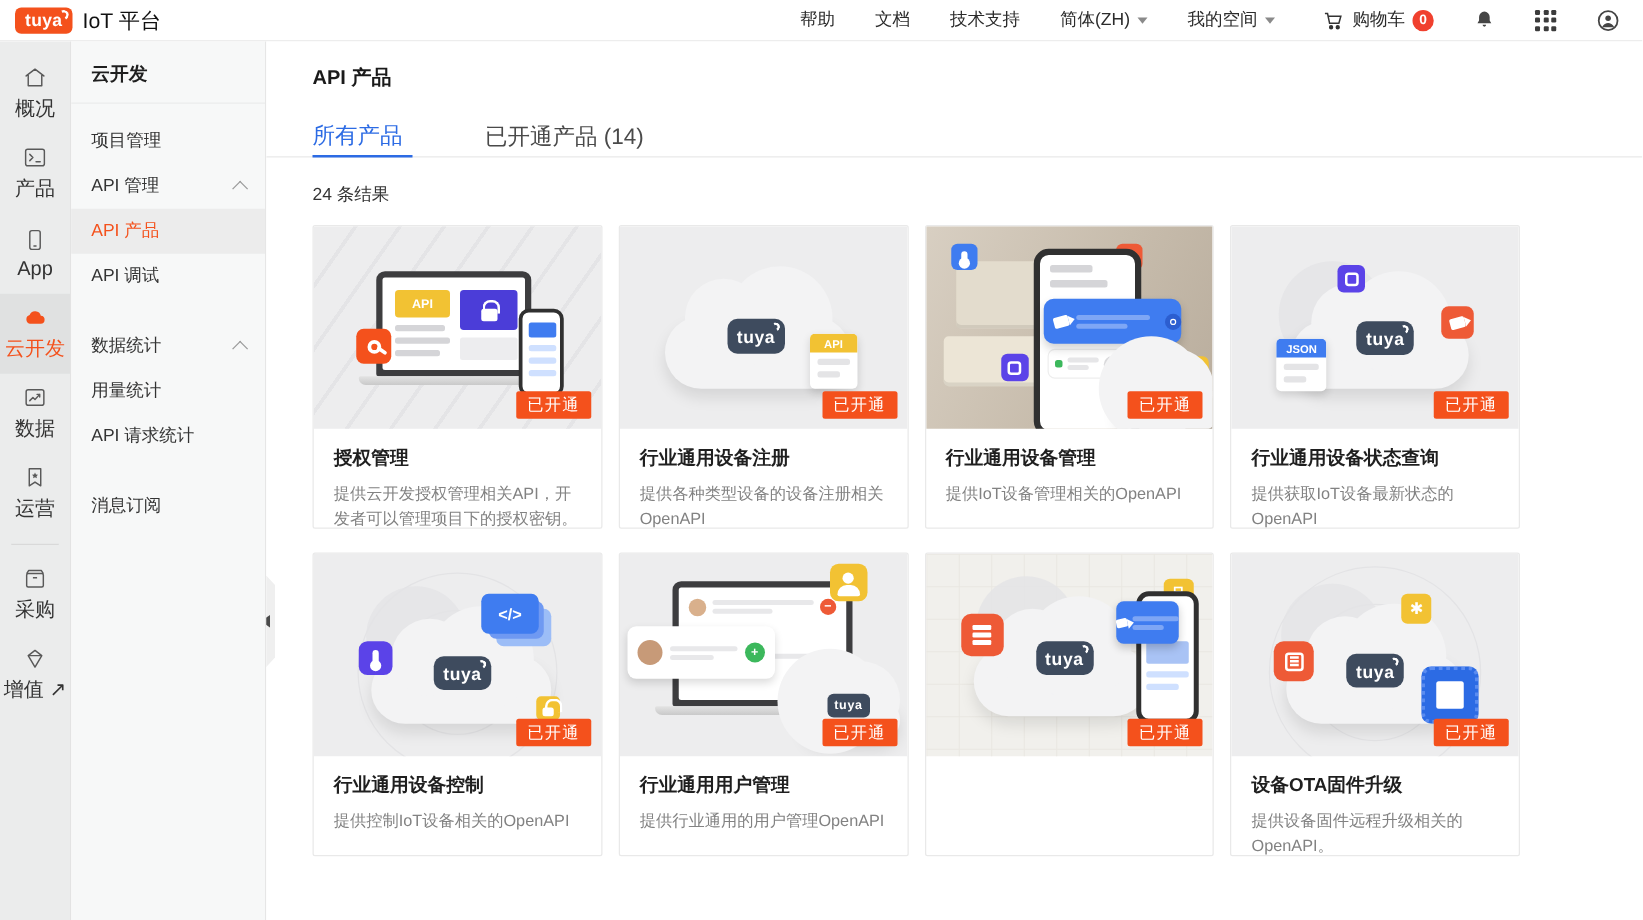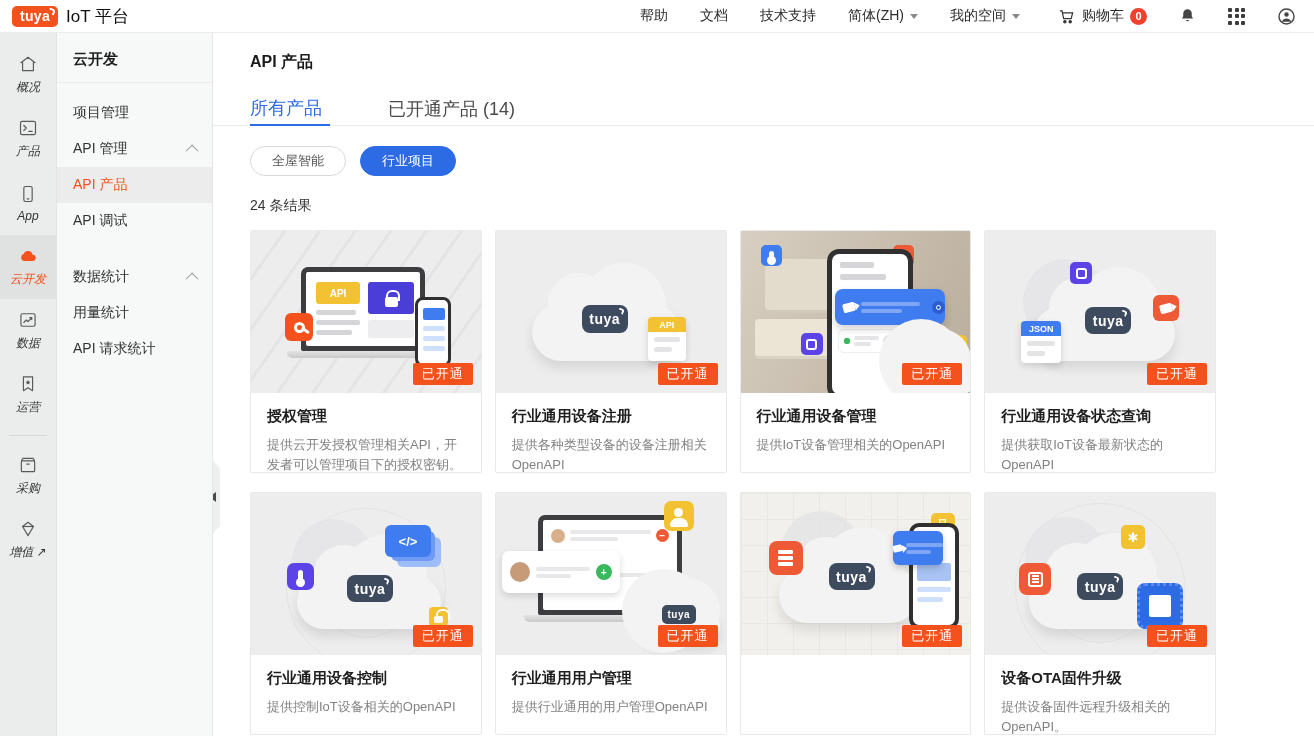--- a/index.html
+++ b/index.html
@@ -28,21 +28,21 @@
   .grid-icon { display:grid; grid-template-columns:repeat(3,4px); gap:2.5px; }
   .grid-icon i { width:4px; height:4px; background:#3c3c3c; border-radius:1px; }
 
   
   .shell { display:flex; height:703px; }
 
   
   .rail { width:57px; background:#ebecec; border-right:1px solid #e3e3e3;
     display:flex; flex-direction:column; align-items:stretch; padding-top:10px; flex:none; }
   .rail-item { height:64px; display:flex; flex-direction:column; align-items:center;
-    justify-content:center; gap:5px; font-size:12px; color:#333; cursor:pointer;font-style:italic; }
+    justify-content:center; gap:5px; font-size:16px; color:#333; cursor:pointer; }
   .rail-item svg { display:block; }
   .rail-item.active { background:#e0e1e1; color:#f4511c; }
   .rail-divider { height:1px; background:#d9d9d9; margin:8px 9px; }
 
   
   .subnav { width:156px; background:#f7f8f8; border-right:1px solid #e6e6e6; flex:none; }
   .subnav-title { font-size:15px; font-weight:700; color:#1f1f1f; padding:17px 16px 13px;
     border-bottom:1px solid #ebebeb; }
   .subnav-group { padding-top:12px; }
   .subnav-item { display:flex; align-items:center; justify-content:space-between;
@@ -316,39 +316,38 @@
         <span>数据统计</span>
         <i class="chev-up"></i>
       </div>
       <div class="subnav-item">
         <span>用量统计</span>
       </div>
       <div class="subnav-item">
         <span>API 请求统计</span>
       </div>
       <div class="subnav-gap"></div>
+      <div class="subnav-item">
+        <span>消息订阅</span>
+      </div>
     </div>
   </aside>
 
   <main class="main">
     <div class="collapse-handle">
       <i class="collapse-tri"></i>
     </div>
 
     <h1 class="page-title">API 产品</h1>
 
     <div class="tabs-wrap">
       <div class="tab active">所有产品</div>
       <div class="tab">已开通产品 (14)</div>
     </div>
 
-    <div class="filters">
-      <div class="pill">全屋智能</div>
-      <div class="pill active">行业项目</div>
-    </div>
 
     <div class="result-count">24 条结果</div>
 
     <div class="cards">
 
       <div class="card">
         <div class="ill i1">
           <div class="laptop" style="left:50px;top:36px;width:124px;height:84px">
             <div class="scr">
               <div class="sq" style="left:10px;top:10px;width:44px;height:22px;background:#f2c233;border-radius:3px;font-size:10px">

